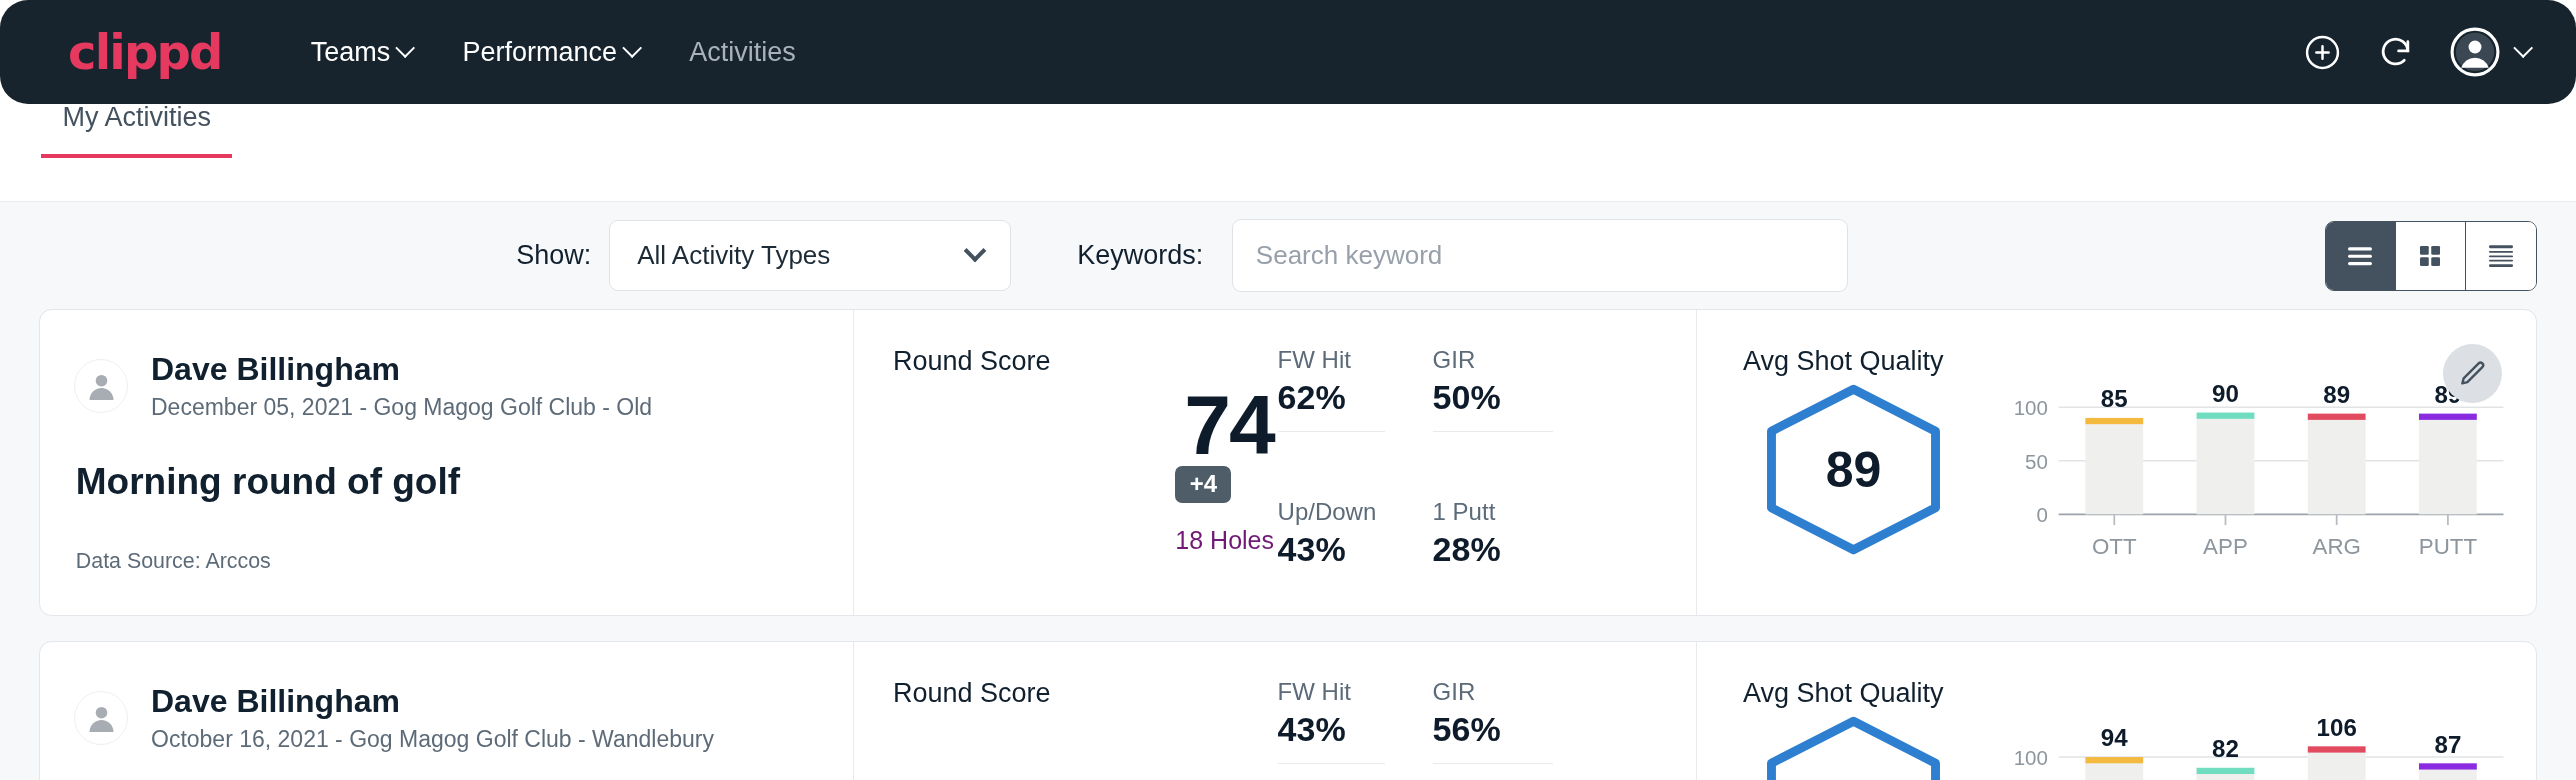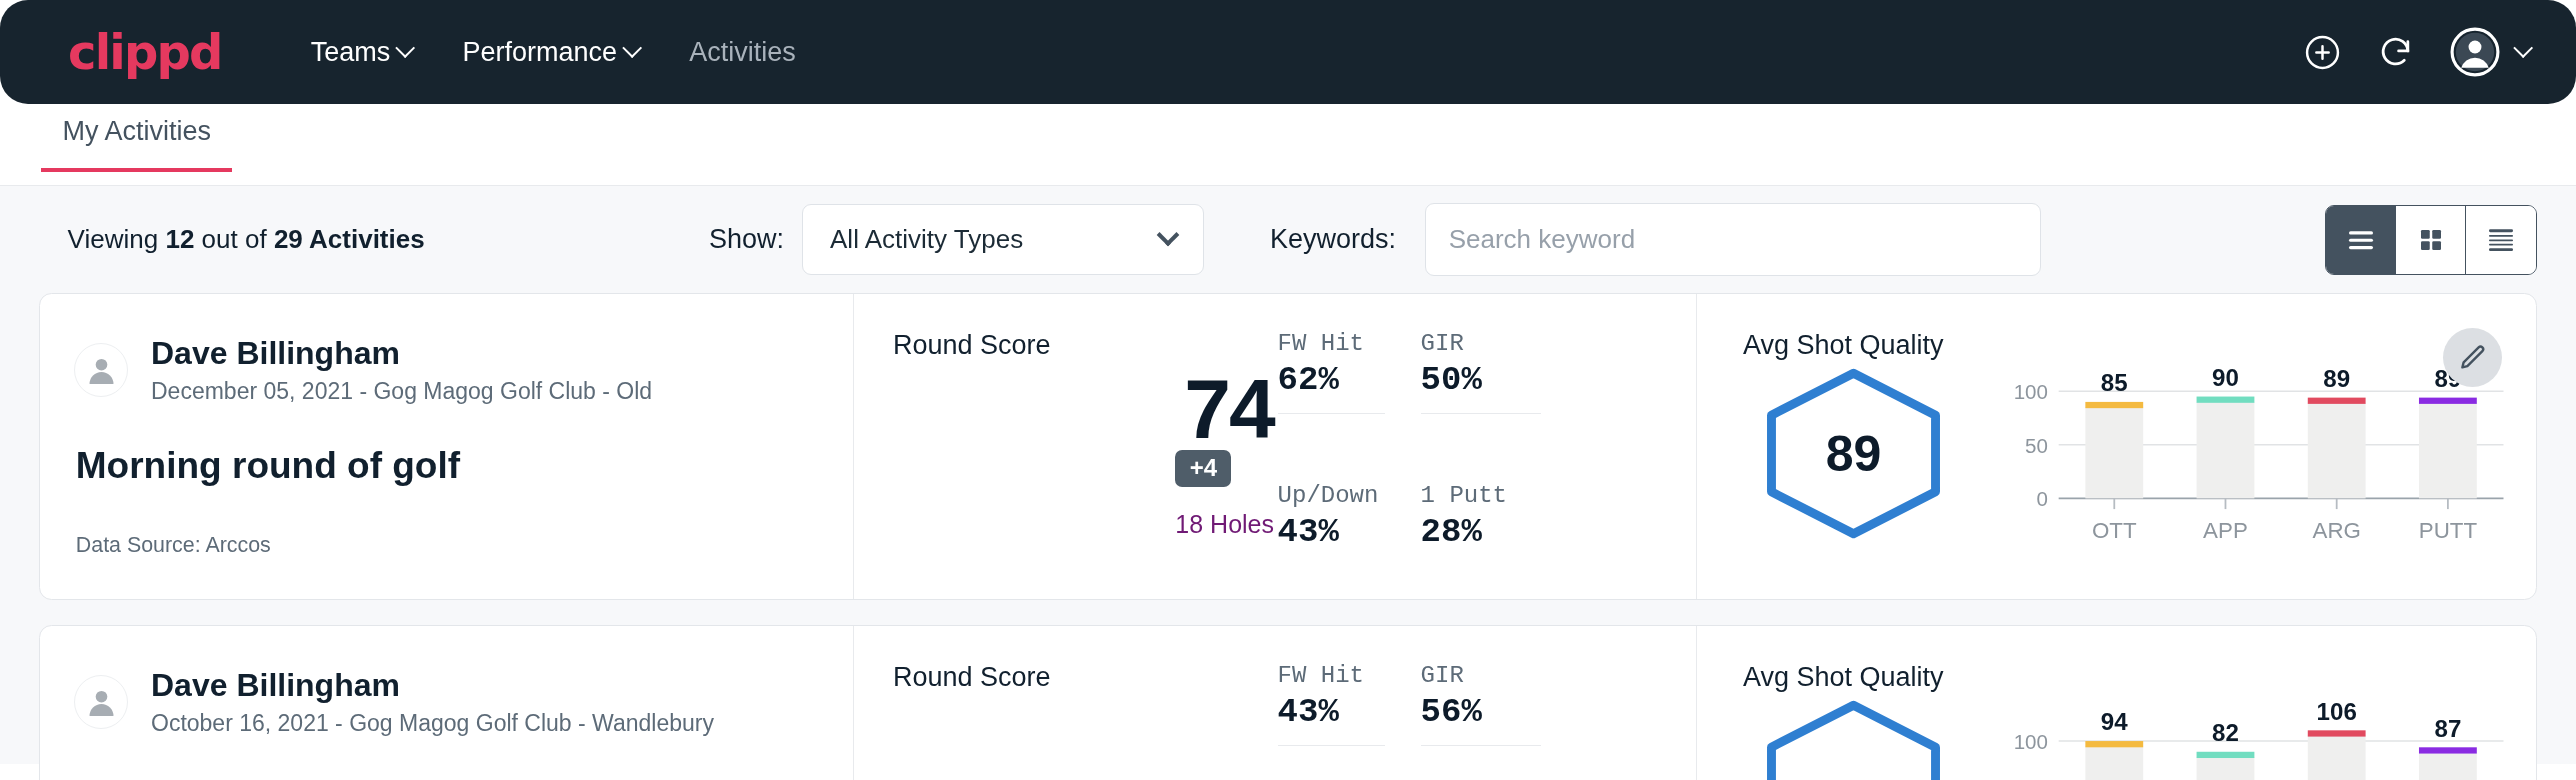--- a/index.html
+++ b/index.html
@@ -53,25 +53,25 @@
     margin-left: auto;
     display: flex;
     align-items: center;
     gap: 36px;
   }
   .icon-btn { cursor: pointer; display: flex; align-items: center; justify-content: center; }
   .avatar-wrap { display: flex; align-items: center; gap: 16px; cursor: pointer; }
 
   
   .tabbar {
-    height: 82px;
+    height: 98px;
     background: #ffffff;
     border-bottom: 1.8px solid #e8eaed;
     display: flex;
-    align-items: center;
+    align-items: flex-start;
     padding-left: 41px;
   }
   .tab {
     font-size: 27px;
     color: #44525f;
     padding: 0 21.4px 23px 21.4px;
     border-bottom: 4.5px solid #e5395f;
     cursor: pointer;
     line-height: 1;
   }
@@ -206,22 +206,21 @@
   }
   .holes { font-size: 25px; color: #701a75; }
 
   .card-stats {
     width: 423px;
     padding: 36px 0 0 3.6px;
     border-right: 1.8px solid #e8eaed;
     display: grid;
     grid-template-columns: 139px 152px;
     grid-template-rows: auto auto;
-    column-gap: 4px;
-    font-family: Liberation Mono, monospace;
+    column-gap: 16px;
   }
   .stat { }
   .stat-label { font-size: 24px; color: #5d6b78; }
   .stat-value { font-size: 34px; font-weight: 700; color: #0d1b2a; margin-top: 3.6px; }
   .stat-top { padding-right: 32px; }
   .stat-top .stat-value { padding-bottom: 14.3px; border-bottom: 1.8px solid #e8eaed; }
   .stat-bot { padding-right: 32px; padding-top: 19.6px; }
 
   .card-right {
     flex: 1;
@@ -294,26 +293,20 @@
   </div>
 </div>
 
 <div class="tabbar">
   <div class="tab">My Activities</div>
 </div>
 
 <div class="page">
 
   <div class="filterbar">
-    <div class="viewing">
-      <span>Viewing</span>
-      <b>12</b>
-      <span>out of</span>
-      <b>29 Activities</b>
-    </div>
 
     <div class="filter-center">
       <span class="show-label">Show:</span>
       <div class="select">
         <span class="select-value">All Activity Types</span>
         <span class="chev2"></span>
       </div>
       <span class="kw-label">Keywords:</span>
       <input class="search" type="text" placeholder="Search keyword" style="">
     </div>

